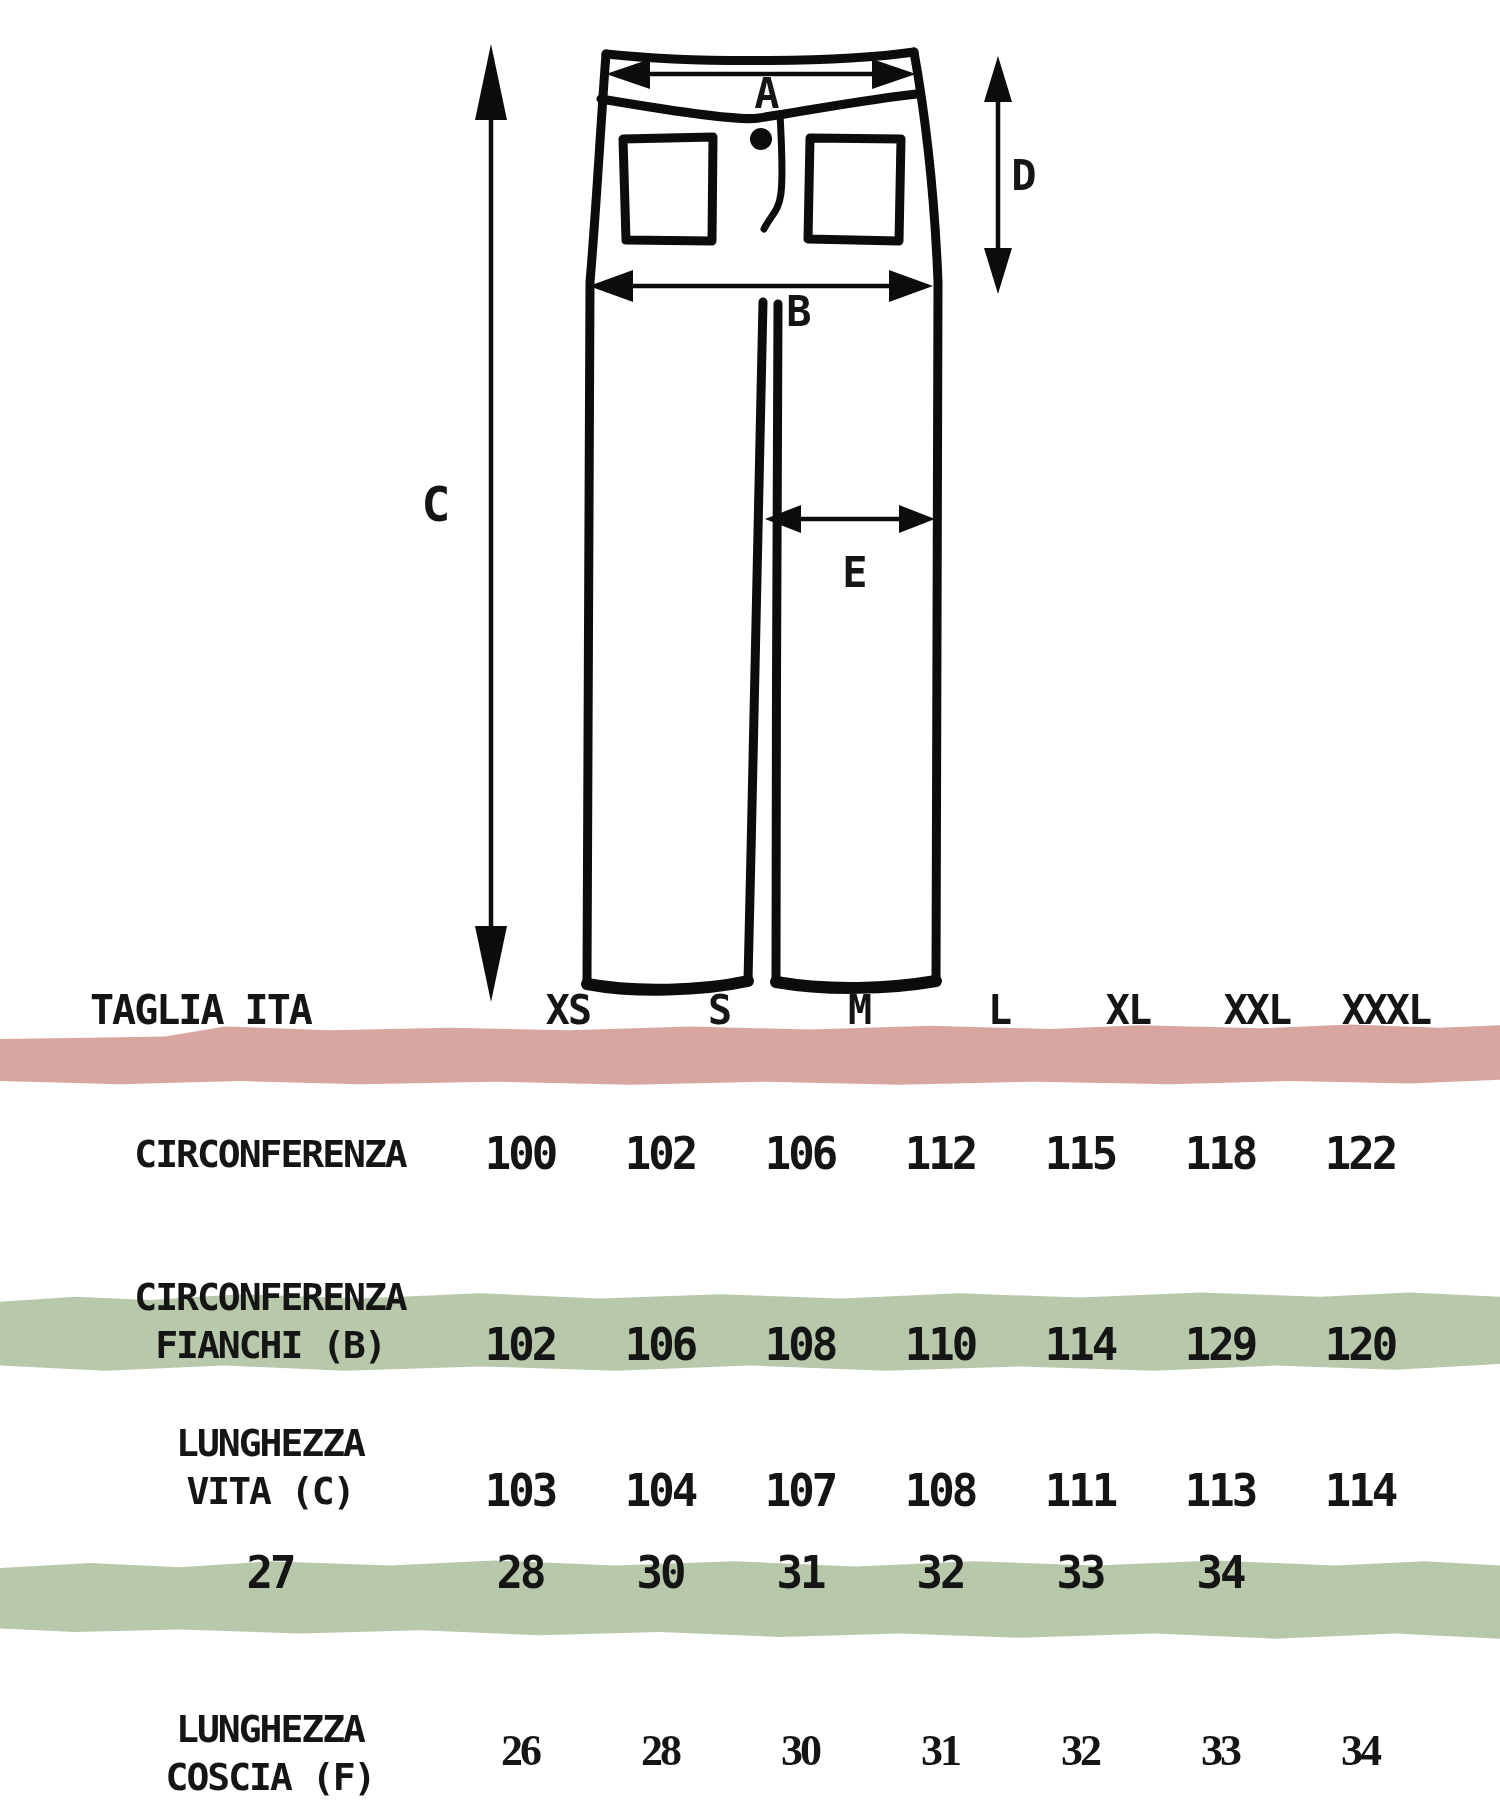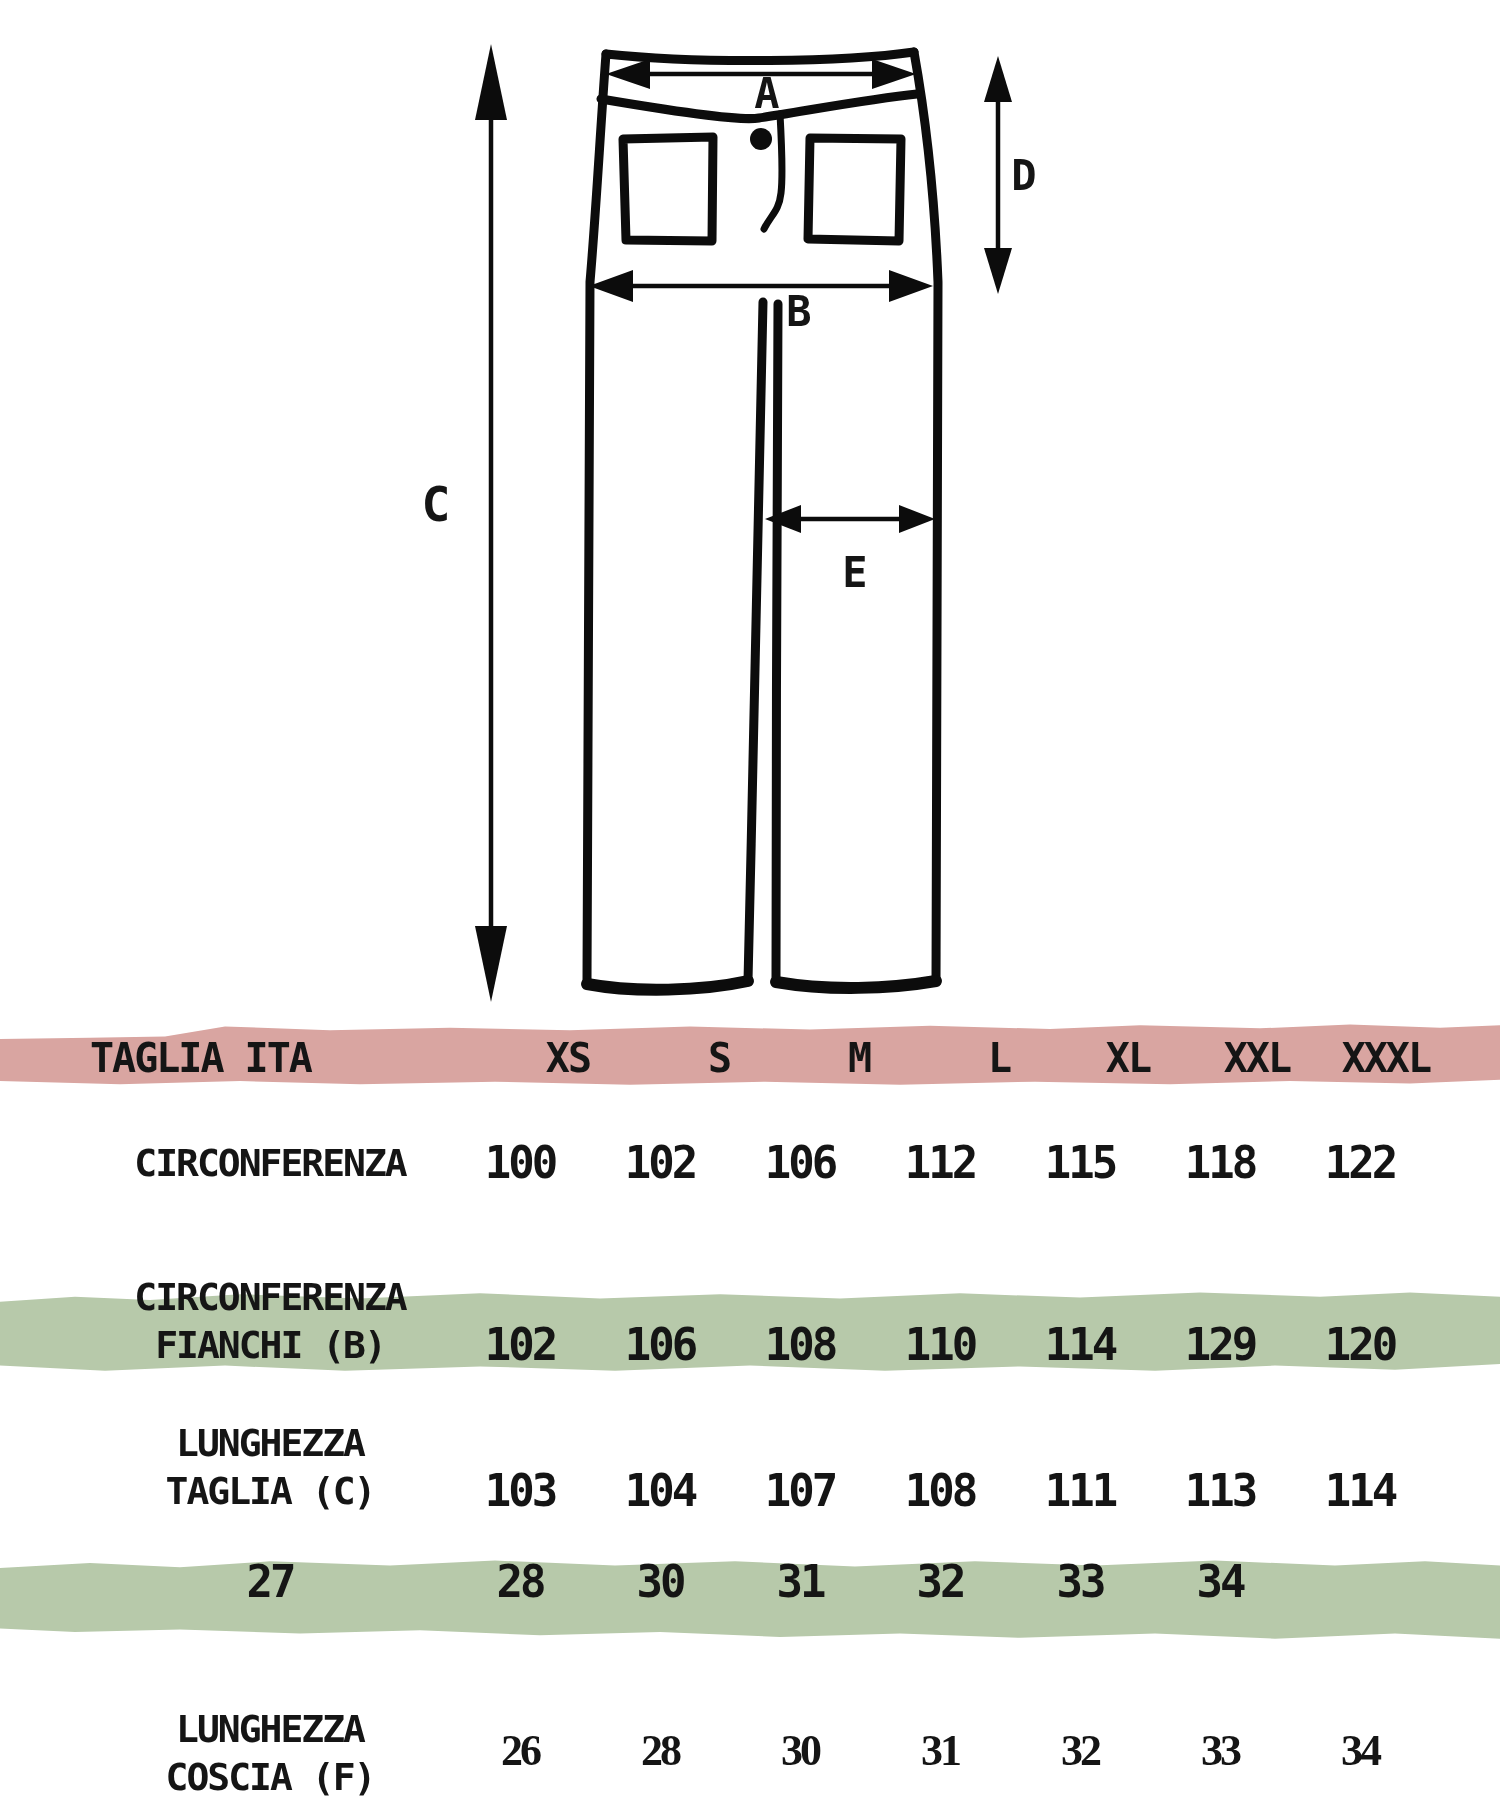--- a/index.html
+++ b/index.html
@@ -59,21 +59,20 @@
     grid-template-columns:360px repeat(7,140px);
     align-items:end;
   }
   .trow .labelcell{white-space:nowrap;text-align:center;}
   .trow .l1,.trow .l2{
     font-size:38px;letter-spacing:-2px;line-height:48px;
   }
   .trow .val{
     font-size:44px;letter-spacing:-3px;line-height:48px;
     text-align:center;
-    margin-top:9px;
   }
   .trow.header-row .headerlabel{
     font-size:40px;letter-spacing:-2px;line-height:48px;white-space:nowrap;
   }
   .trow.header-row .size{
     font-size:40px;letter-spacing:-2px;line-height:48px;text-align:right;
   }
   .trow.lift-18 .val{position:relative;top:-18px;}
   .trow.lift-26 .val{position:relative;top:-26px;font-family:Liberation Serif, serif;}
 </style>
@@ -142,21 +141,21 @@
       <polygon class="head" points="765,519 801,505 801,533"></polygon>
       <polygon class="head" points="935,519 899,505 899,533"></polygon>
       <text x="855" y="587">E</text>
     </g>
   </svg>
 
   <div class="band band-header"></div>
   <div class="band band-green band-hips"></div>
   <div class="band band-green band-rise"></div>
 
-  <div class="trow header-row" style="top:1034px">
+  <div class="trow header-row" style="top:986px">
     <div class="headerlabel">TAGLIA ITA</div>
     <div class="size">XS</div>
     <div class="size">S</div>
     <div class="size">M</div>
     <div class="size">L</div>
     <div class="size">XL</div>
     <div class="size">XXL</div>
     <div class="size">XXXL</div>
   </div>
 
@@ -183,21 +182,21 @@
     <div class="val">108</div>
     <div class="val">110</div>
     <div class="val">114</div>
     <div class="val">129</div>
     <div class="val">120</div>
   </div>
 
   <div class="trow" style="top:1419px">
     <div class="labelcell">
       <div class="l1">LUNGHEZZA</div>
-      <div class="l2">TAGLIA (C)</div>
+      <div class="l2">VITA (C)</div>
     </div>
     <div class="val">103</div>
     <div class="val">104</div>
     <div class="val">107</div>
     <div class="val">108</div>
     <div class="val">111</div>
     <div class="val">113</div>
     <div class="val">114</div>
   </div>
 

